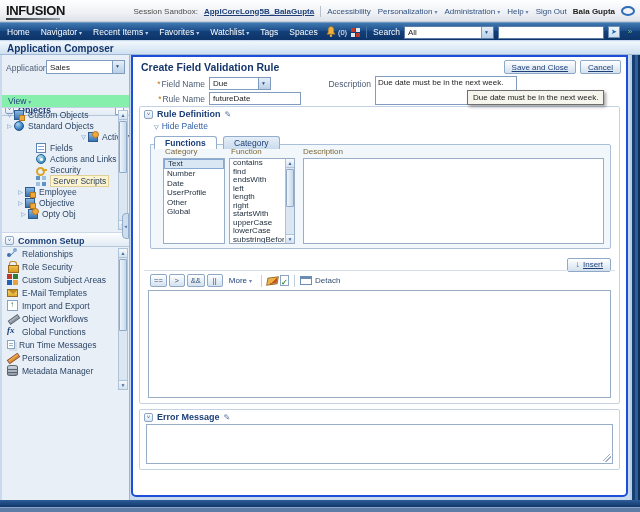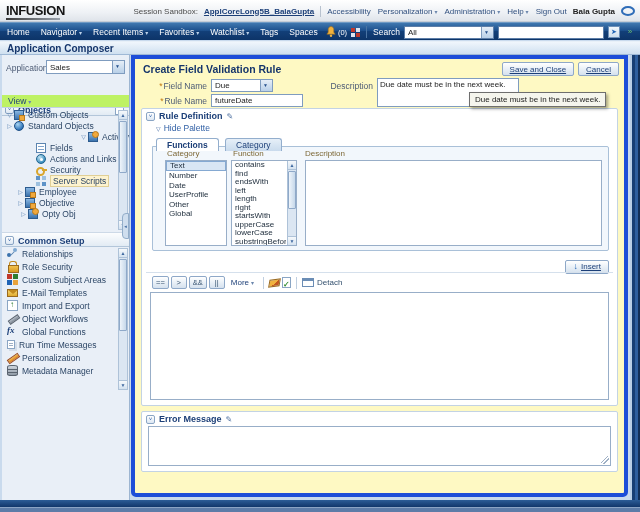--- a/index.html
+++ b/index.html
@@ -65,21 +65,21 @@
   .app-select{ position:absolute; left:44px; right:4px; top:5px; height:14px; background:#fff; border:1px solid #7f9cbf; font-size:8px; color:#222; padding:2px 14px 0 3px;}
   .panel-hdr{ position:absolute; left:0; right:0; height:15px; background:linear-gradient(#fcfdfe,#e2ebf4);
               border-top:1px solid #cdd9e7; border-bottom:1px solid #b3c6da; }
   .collapse-box{ position:absolute; left:3px; top:3px; width:9px; height:9px; background:linear-gradient(#fff,#dce7f3);
                  border:1px solid #8aa5c4; border-radius:2px; color:#2f5fa5; font-size:6px; line-height:7px; text-align:center;}
   .collapse-box::after{ content:"˅"; }
   .panel-hdr .ptitle{ position:absolute; left:16px; top:3px; font-size:9px; font-weight:bold; color:#1c3f78; }
   .new-icon{ position:absolute; right:5px; top:2px; width:9px; height:11px; background:#fff; border:1px solid #8aa5c4; }
   .new-icon::after{ content:"✦"; position:absolute; right:-3px; top:-4px; color:#e8a33d; font-size:7px; }
   .objects-hdr{ top:24px;margin-top:22px; }
-  .view-bar{ position:absolute; top:40px; left:0; right:0; height:13px; background:#bef264; border-bottom:1px solid #c2d2e4;
+  .view-bar{ position:absolute; top:40px; left:0; right:0; height:13px; background:#86efac; border-bottom:1px solid #c2d2e4;
              font-size:8.5px; color:#1c3f78; padding:1px 2px 0 6px; }
   .tree{ position:absolute; top:53px; left:0; right:0; height:124px; overflow:hidden; padding-top:1px; }
   .tree-row{ height:11px; display:flex; align-items:center; font-size:8.5px; color:#2c4666; white-space:nowrap; cursor:pointer;}
   .tree-row.selected .tlabel{ background:#fdf3cf; border:1px solid #e0cf96; padding:0 2px; }
   .twisty{ width:9px; flex:none; font-size:6px; color:#5f86b5; text-align:center; }
   .twisty.collapsed::before{ content:"▷"; }
   .twisty.expanded::before{ content:"▽"; }
   .tlabel{ margin-left:1px; }
   .common-hdr{ top:177px; }
   .cs-list{ position:absolute; top:192px; left:0; right:0; height:145px; overflow:hidden; }
@@ -93,22 +93,22 @@
   .vsb .arr.dn{ bottom:0; border-top:1px solid #aec2d8; } .vsb .arr.dn::after{ content:"▼"; }
   .vsb .thumb{ position:absolute; left:0; right:0; background:linear-gradient(90deg,#eef4fa,#c6d8ea);
                border:1px solid #8fa9c9; border-radius:1px; cursor:grab;}
   .tree-sb{ top:55px; right:1px; height:120px; }
   .cs-sb{ top:193px; right:1px; height:142px; }
   .splitter-tab{ position:absolute; left:122px; top:158px; width:7px; height:26px; background:#cfdeee;
                  border:1px solid #92adc9; border-radius:4px 0 0 4px; color:#3f69a0; font-size:5px; line-height:24px; text-align:center; cursor:pointer;}
   .splitter-tab::after{ content:"◂"; }
 
   
-  .main{ position:absolute; left:131px; top:0; right:2px; bottom:3px; background:#fef9c3;
-         border:4px solid #1d4ed8; border-radius:0 0 5px 5px; overflow:hidden; }
+  .main{ position:absolute; left:131px; top:0; right:2px; bottom:3px; background:#ffffff;
+         border:2px solid #1d4ed8; border-radius:0 0 5px 5px; overflow:hidden; }
   .main-title{ position:absolute; left:8px; top:4px; font-size:10.5px; font-weight:bold; color:#15356b; }
   .hdr-btns{ position:absolute; right:5px; top:3px; display:flex; gap:4px; }
   .btn{ display:inline-flex; align-items:center; gap:3px; height:14px; padding:0 7px;
         background:linear-gradient(#ffffff,#e9f0f7 50%,#d5e1ee); border:1px solid #8ea8c8; border-radius:2px;
         font-size:8px; color:#1c3f78; cursor:pointer; font-family:"Liberation Sans",sans-serif; white-space:nowrap;}
   .btn .ul{ text-decoration:underline; }
 
   .req{ color:#c07810; margin-right:1px; }
   .flabel{ font-size:8.5px; color:#4c5b75; }
   .lbl-row1{ position:absolute; left:10px; top:22px; width:62px; text-align:right; }

